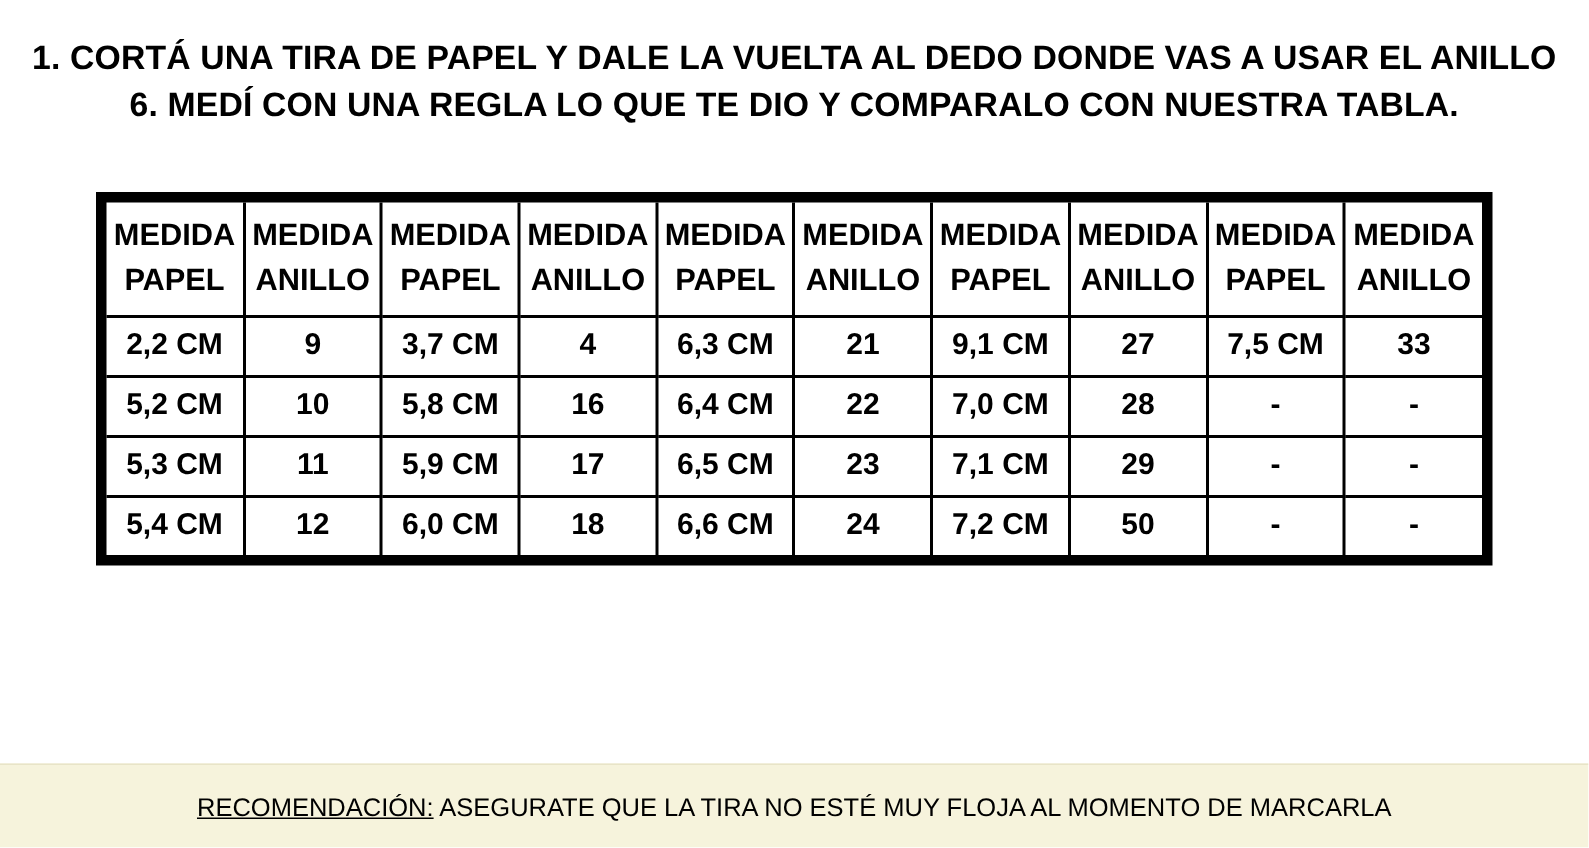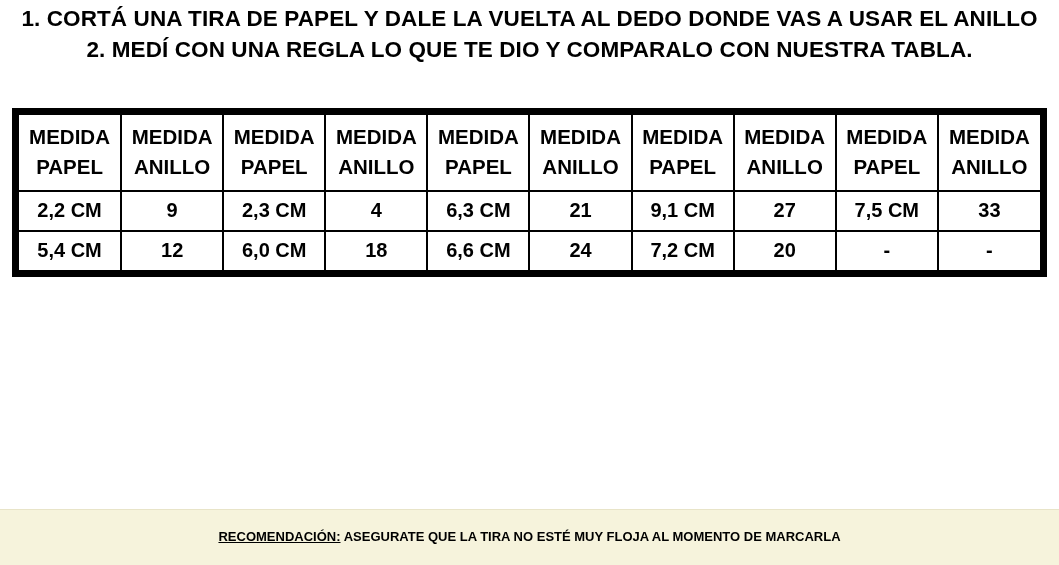--- a/index.html
+++ b/index.html
@@ -9,33 +9,33 @@
   body {
     width: 1059px;
     height: 565px;
     background: #ffffff;
     font-family: "Liberation Sans", sans-serif;
     color: #000000;
     overflow: hidden;
     position: relative;
   }
   .instructions {
-    padding-top: 4px;
+    padding-top: 24px;
     text-align: center;
   }
   .instructions .line {
     font-size: 22.5px;
     font-weight: bold;
     line-height: 1.37;
     letter-spacing: 0.1px;
     white-space: nowrap;
   }
   .table-wrap {
     margin: 2px auto;
-    width: 1035px;
+    width: 931px;
     margin-top: 42px;
     border: 7px solid #000000;
     background: #ffffff;
     box-sizing: border-box;
   }
   table.size-table {
     border-collapse: collapse;
     width: 100%;
     table-layout: fixed;
   }
@@ -69,34 +69,34 @@
     left: 0;
     bottom: 0;
     width: 1059px;
     height: 55px;
     background: #f6f3dc;
     border-top: 1px solid #e8e4c8;
   }
   .footer-inner {
     text-align: center;
     padding-top: 19px;
-    font-size: 13px;
-    font-weight: bold;
+    font-size: 17px;
+    font-weight: normal;
     white-space: nowrap;
   }
   .footer-inner .underline {
     text-decoration: underline;
   }
 </style>
 </head>
 <body>
 
 <div class="instructions">
   <div class="line">1. CORTÁ UNA TIRA DE PAPEL Y DALE LA VUELTA AL DEDO DONDE VAS A USAR EL ANILLO</div>
-  <div class="line">2. MEDÍ CON UNA REGLA LO QUE TE DIO Y COMPARALO CON NUESTRA TABLA.</div>
+  <div class="line">6. MEDÍ CON UNA REGLA LO QUE TE DIO Y COMPARALO CON NUESTRA TABLA.</div>
 </div>
 
 <div class="table-wrap">
   <table class="size-table">
     <tbody>
       <tr class="head">
         <td>
           <span class="hl1">MEDIDA</span>
           <span class="hl2">PAPEL</span>
         </td>
@@ -134,38 +134,62 @@
         </td>
         <td>
           <span class="hl1">MEDIDA</span>
           <span class="hl2">ANILLO</span>
         </td>
       </tr>
 
       <tr>
         <td>2,2 CM</td>
         <td>9</td>
-        <td>2,3 CM</td>
+        <td>3,7 CM</td>
         <td>4</td>
         <td>6,3 CM</td>
         <td>21</td>
         <td>9,1 CM</td>
         <td>27</td>
         <td>7,5 CM</td>
         <td>33</td>
       </tr>
       <tr>
+        <td>5,2 CM</td>
+        <td>10</td>
+        <td>5,8 CM</td>
+        <td>16</td>
+        <td>6,4 CM</td>
+        <td>22</td>
+        <td>7,0 CM</td>
+        <td>28</td>
+        <td>-</td>
+        <td>-</td>
+      </tr>
+      <tr>
+        <td>5,3 CM</td>
+        <td>11</td>
+        <td>5,9 CM</td>
+        <td>17</td>
+        <td>6,5 CM</td>
+        <td>23</td>
+        <td>7,1 CM</td>
+        <td>29</td>
+        <td>-</td>
+        <td>-</td>
+      </tr>
+      <tr>
         <td>5,4 CM</td>
         <td>12</td>
         <td>6,0 CM</td>
         <td>18</td>
         <td>6,6 CM</td>
         <td>24</td>
         <td>7,2 CM</td>
-        <td>20</td>
+        <td>50</td>
         <td>-</td>
         <td>-</td>
       </tr>
     </tbody>
   </table>
 </div>
 
 <div class="footer">
   <div class="footer-inner">
     <span class="underline">RECOMENDACIÓN:</span><span> ASEGURATE QUE LA TIRA NO ESTÉ MUY FLOJA AL MOMENTO DE MARCARLA</span>

